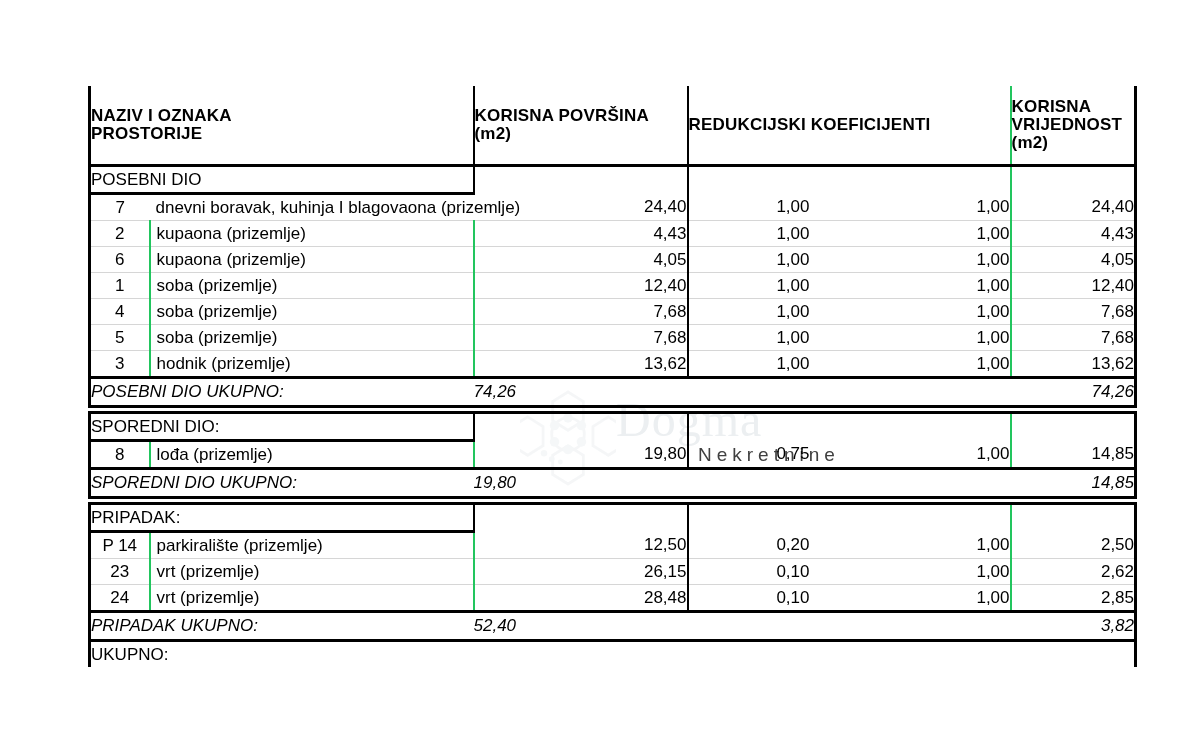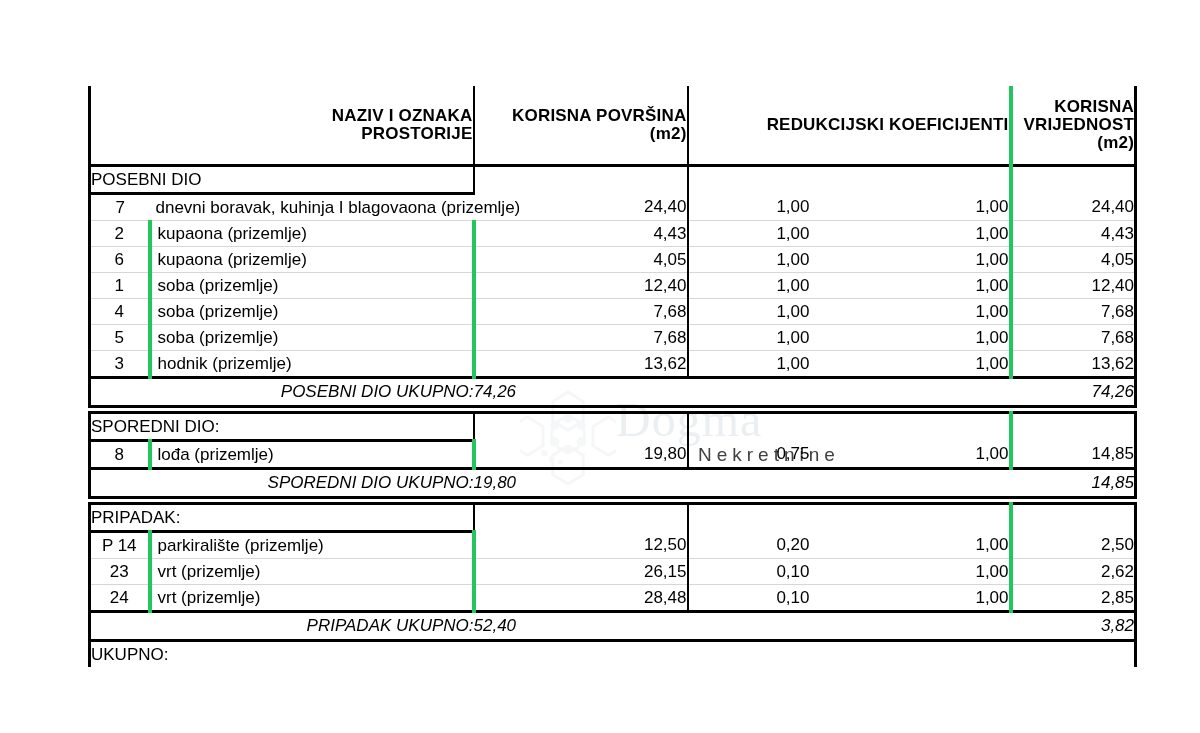--- a/index.html
+++ b/index.html
@@ -76,41 +76,41 @@
     line-height: 1.05;
     background: transparent;
   }
 
   
   .bt    { border-top: 3px solid #000; }
   .bb    { border-bottom: 3px solid #000; }
   .bl    { border-left: 3px solid #000; }
   .br    { border-right: 3px solid #000; }
   .bb-th { border-bottom: 1px solid #d6d6d6; }
-  .bl-th { border-left: 4px solid #22c55e; }
+  .bl-th { border-left: 2px solid #22c55e; }
   .br-th { border-right: 2px solid #000; }
 
   .num  { text-align: right; padding-right: 7px; }
 
   
   .title-row td {
     height: 35px;
     font-size: 21px;
     font-weight: bold;
     letter-spacing: .3px;
   }
   .title-left  { padding-left: 62px; }
   .title-right { text-align: center; }
 
   
   .head-row td {
     height: 78px;
     font-size: 17px;
     font-weight: bold;
-    text-align: right;
+    text-align: left;
     letter-spacing: .2px;
     line-height: 1.35;
   }
 
   
   .sect-row td {
     height: 25px;
     font-size: 18px;
     padding-left: 5px;
     margin-left: 24px;
@@ -120,21 +120,21 @@
   .data-row td { height: 25px; }
   .data-row .idx  { text-align: center; font-size: 17px; }
   .data-row .desc { padding-left: 6px; font-size: 17px; white-space: nowrap; }
 
   
   .sub-row td {
     height: 26px;
     font-style: italic;
     font-size: 18px;
   }
-  .sub-label { text-align: right; padding-right: 10px; font-style: italic; }
+  .sub-label { text-align: left; padding-right: 10px; font-style: italic; }
   .sub-mid   { padding-left: 22px; font-style: italic; }
   .sub-right { text-align: right; padding-right: 7px; font-style: italic; }
 
   
   .gt-row td { height: 25px; font-size: 18px; }
   .gt-title  { padding-left: 122px; }
 
   .spacer-row td { height: 3px; }
 </style>
 </head>

